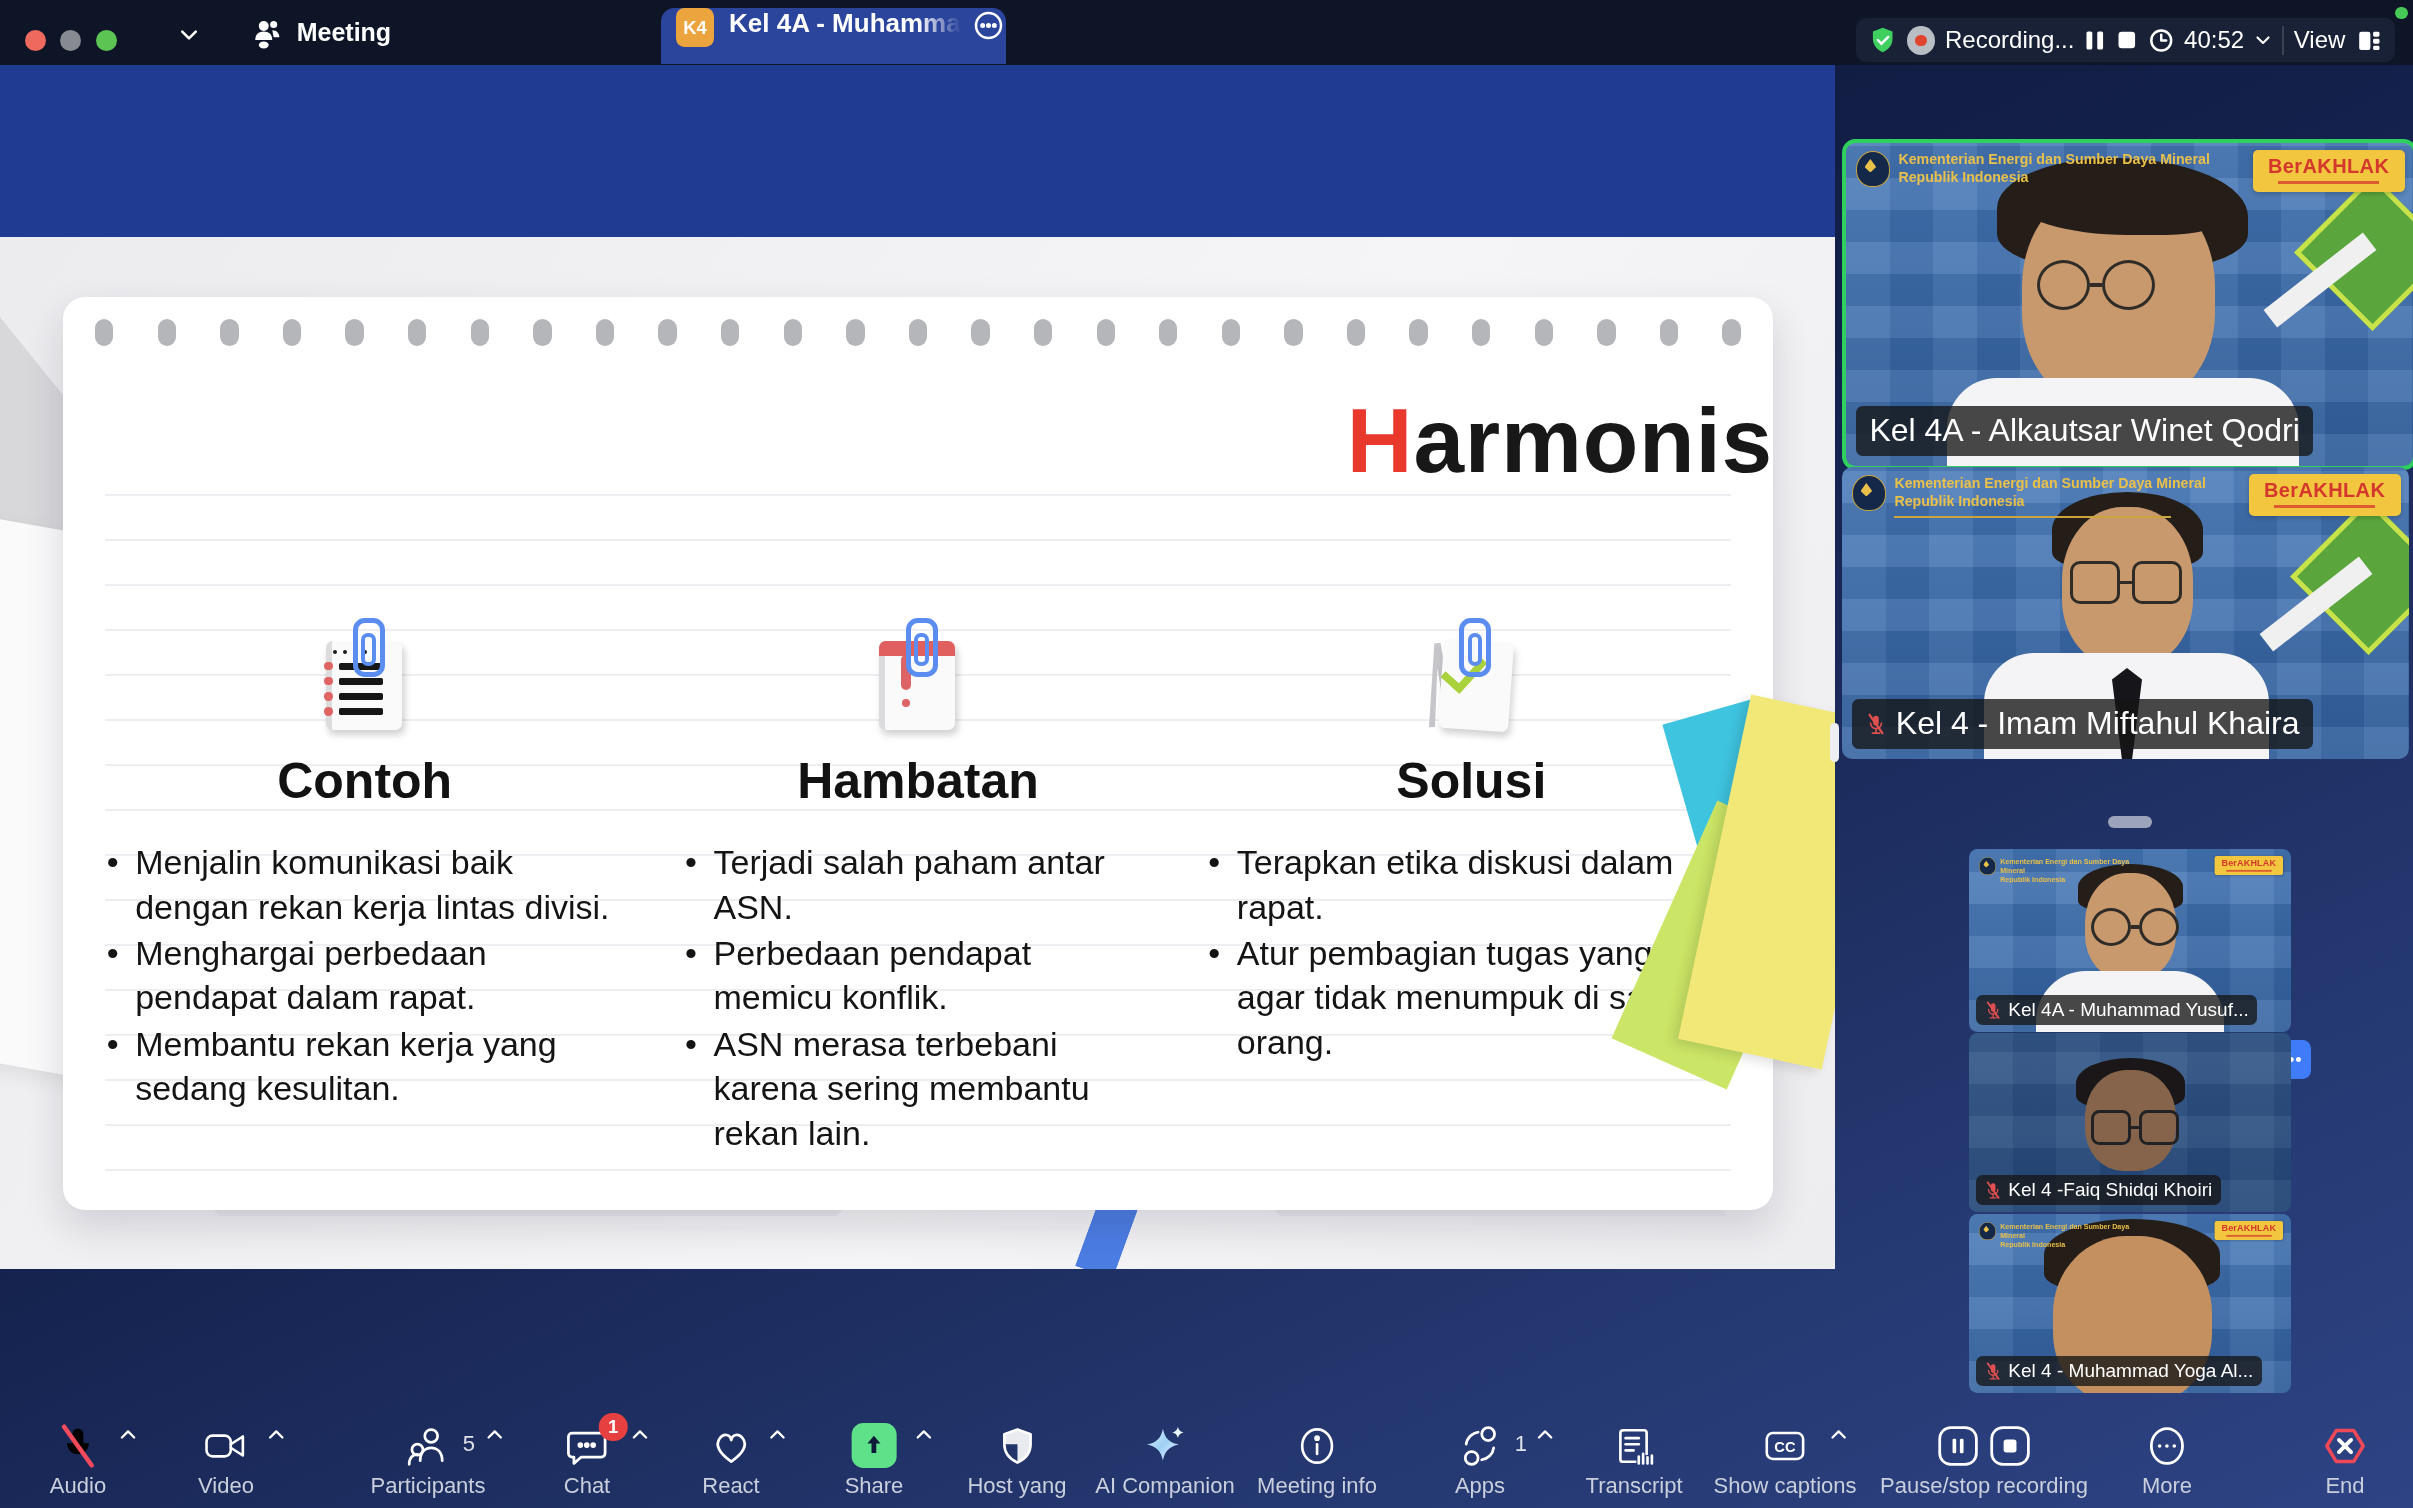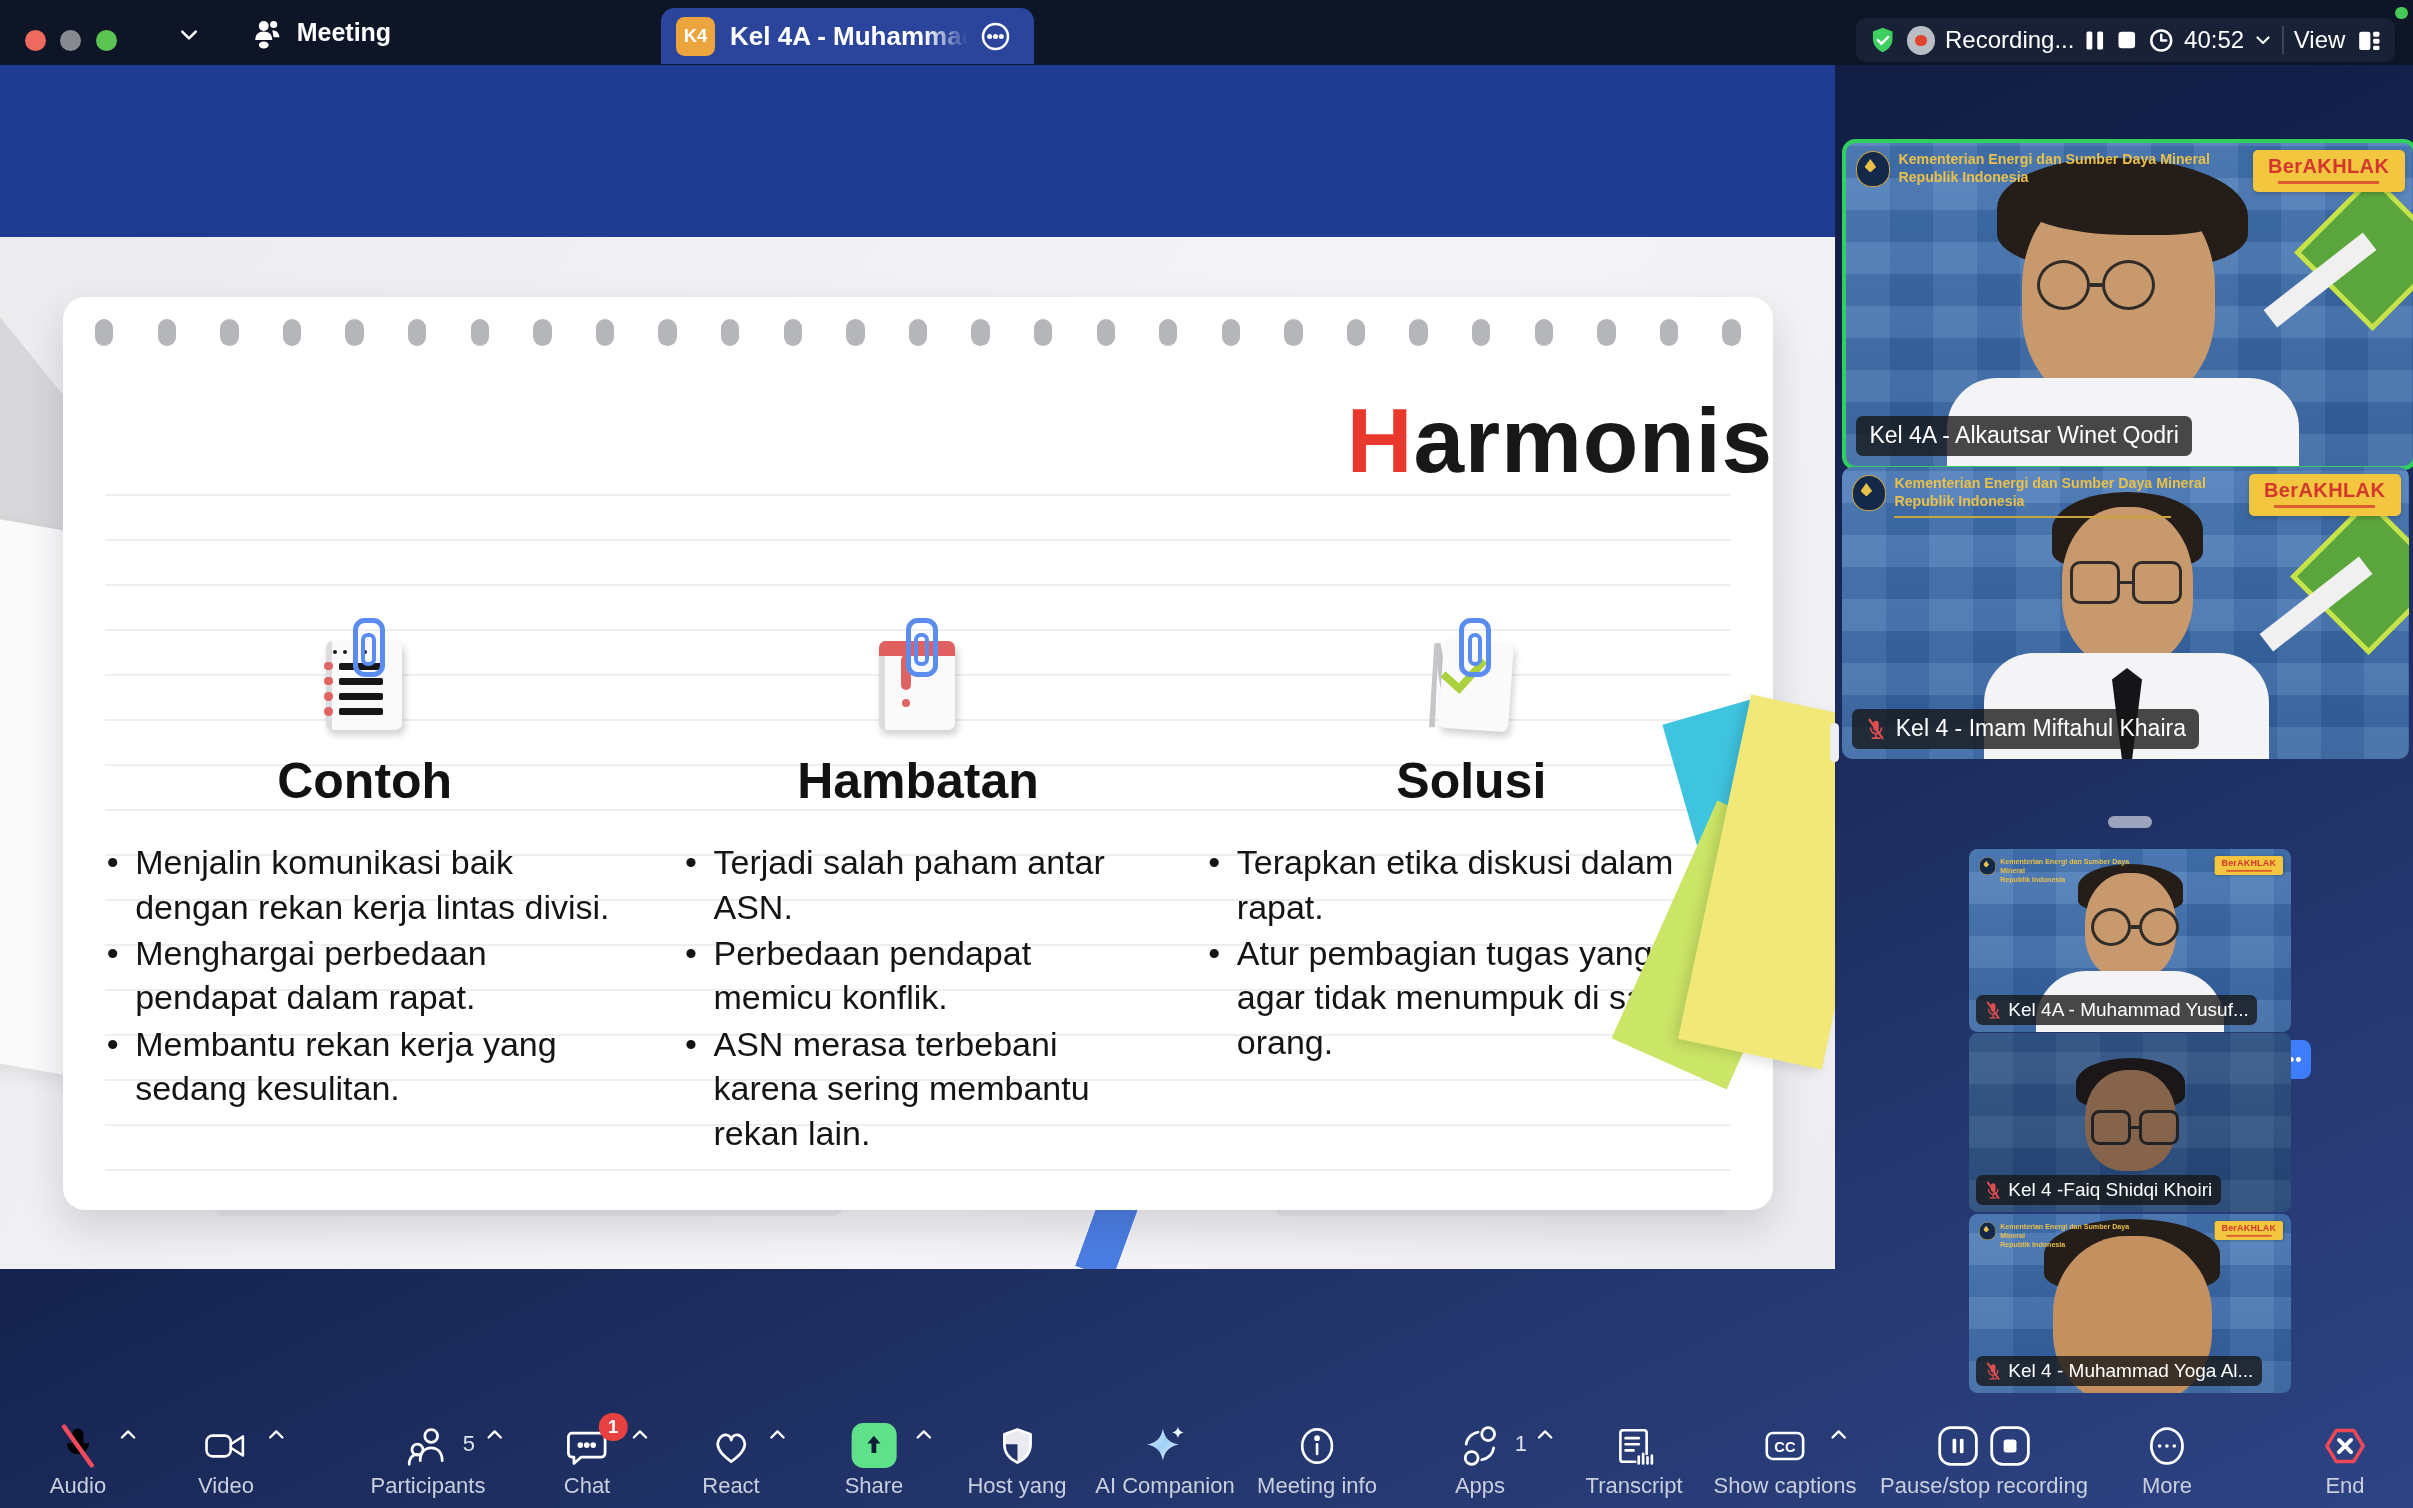--- a/index.html
+++ b/index.html
@@ -5,21 +5,21 @@
   html,body{margin:0;padding:0;background:#000;}
   .stage{position:relative;width:2413px;height:1508px;overflow:hidden;
     font-family:"Liberation Sans",sans-serif;
     background:linear-gradient(155deg,#0c142e 0%,#13204a 45%,#24376f 78%,#2e4384 100%);}
   
   .titlebar{position:absolute;left:0;top:0;width:2413px;height:65px;background:#0e1527;}
   .tl{position:absolute;top:30px;width:21px;height:21px;border-radius:50%;}
   .tl.r{left:25px;background:#ee6a5e}.tl.y{left:60px;background:#878b91}.tl.g{left:96px;background:#5cc453}
   .tb-chev{position:absolute;left:178px;top:23.5px;width:22px;height:22px}
   .meeting-tab{position:absolute;left:251px;top:11.7px;display:flex;align-items:center;gap:11.7px;color:#fff;font-size:25px;font-weight:bold;height:42px}
-  .active-tab{position:absolute;left:661px;top:8.4px;width:373px;height:56px;background:#2b449c;border-radius:13.4px 13.4px 0 0;display:flex;align-items:center;}
+  .active-tab{position:absolute;left:661px;top:8.4px;width:345px;height:56px;background:#2b449c;border-radius:13.4px 13.4px 0 0;display:flex;align-items:flex-start;}
   .k4{margin-left:15px;width:39px;height:39px;border-radius:8.4px;background:#eca43e;color:#fff;font-weight:bold;font-size:18.4px;display:flex;align-items:center;justify-content:center;}
   .active-tab .lbl{position:relative;margin-left:15px;color:#fff;font-size:26px;font-weight:bold;white-space:nowrap;overflow:hidden;width:243px;
      -webkit-mask-image:linear-gradient(90deg,#000 80%,transparent 98%);mask-image:linear-gradient(90deg,#000 80%,transparent 98%);}
   .tab-more{margin-left:5px;width:35px;height:35px}
   .status-cluster{position:absolute;left:1856px;top:18.4px;width:539px;height:44px;background:#182136;border-radius:10px;display:flex;align-items:center;gap:10px;padding:0 11.7px;box-sizing:border-box;}
   .status-cluster .txt{color:#fff;font-size:24px;}
   .rec-dot{width:28.5px;height:28.5px;border-radius:50%;background:#b9bdc4;display:flex;align-items:center;justify-content:center;}
   .rec-dot i{width:11.7px;height:11.7px;border-radius:50%;background:#e0442e;}
   .vdiv{width:1.7px;height:28.5px;background:#3a4356;}
   .corner-dot{position:absolute;right:5px;top:6.7px;width:12.6px;height:12.6px;border-radius:50%;background:#46c956;}
@@ -76,21 +76,21 @@
       repeating-linear-gradient(0deg,rgba(255,255,255,.07) 0 32px,rgba(10,30,70,.10) 32px 64px),
       repeating-linear-gradient(90deg,rgba(255,255,255,.06) 0 44px,rgba(10,30,70,.08) 44px 87px),
       #3d72b4;}
   .video.speaking{border:4.2px solid #2fd05e;}
   .v1{left:1842px;top:139px;width:567px;height:323px;border-radius:13.4px;}
   .v2{left:1842px;top:467px;width:567px;height:292px;}
   .v3{left:1969px;top:849px;width:322px;height:183px;border-radius:8.4px;}
   .v4{left:1969px;top:1033px;width:322px;height:179px;border-radius:8.4px;}
   .v5{left:1969px;top:1214px;width:322px;height:179px;border-radius:8.4px;}
   .dark-overlay{position:absolute;inset:0;background:rgba(5,10,30,.28);}
-  .nametag{position:absolute;left:10px;bottom:10px;display:flex;align-items:center;gap:8.4px;background:rgba(22,22,22,.78);border-radius:6.7px;padding:6.7px 13.4px;color:#fff;font-size:23px;white-space:nowrap;max-width:92%;overflow:hidden;}
+  .nametag{position:absolute;left:10px;bottom:10px;display:flex;align-items:center;gap:8.4px;background:rgba(22,22,22,.78);border-radius:6.7px;padding:6.7px 13.4px;color:#fff;font-size:32px;white-space:nowrap;max-width:92%;overflow:hidden;}
   .nametag.small{font-size:19px;padding:4.2px 8.4px;left:6.7px;bottom:6.7px;gap:5.9px;}
   .gov{position:absolute;left:10px;top:8.4px;display:flex;gap:8.4px;align-items:flex-start;}
   .gov .logo{width:32px;height:34px;background:#14284a;border:1.7px solid #caa53e;border-radius:50% 50% 45% 45%;position:relative;flex:none;}
   .gov .logo::after{content:"";position:absolute;left:7.5px;top:6.7px;width:11.7px;height:13.4px;background:#e9c04a;clip-path:polygon(50% 0,100% 60%,50% 100%,0 60%);}
   .gov .gtxt{color:#e9c04a;font-size:14.2px;font-weight:bold;line-height:1.25;}
   .gov .gtxt .underline{margin-top:5px;width:277px;height:2.5px;background:#caa53e;}
   .gov.mini{transform:scale(.5);transform-origin:top left;}
   .brk{position:absolute;right:8.4px;top:6.7px;width:142px;text-align:center;background:#f2c63e;border-radius:5px;padding:5px 5px 7.5px;box-shadow:0 1.7px 5px rgba(0,0,0,.2);}
   .brk .t{color:#d4372c;font-weight:bold;font-size:20px;letter-spacing:0.4px;}
   .brk .sub{margin:3.4px auto 0;width:101px;height:3.4px;background:#d4372c;opacity:.75;}

